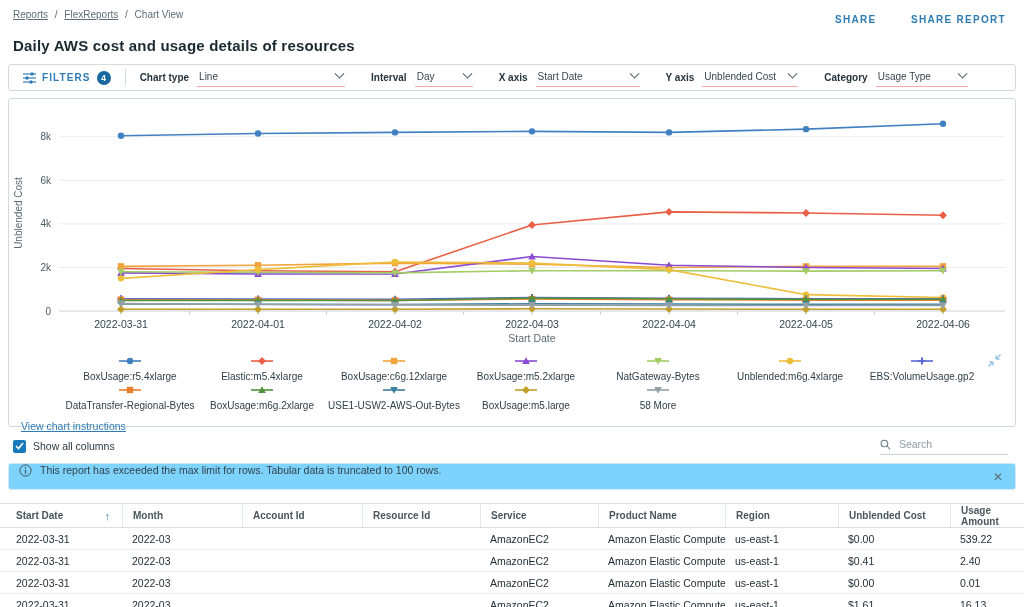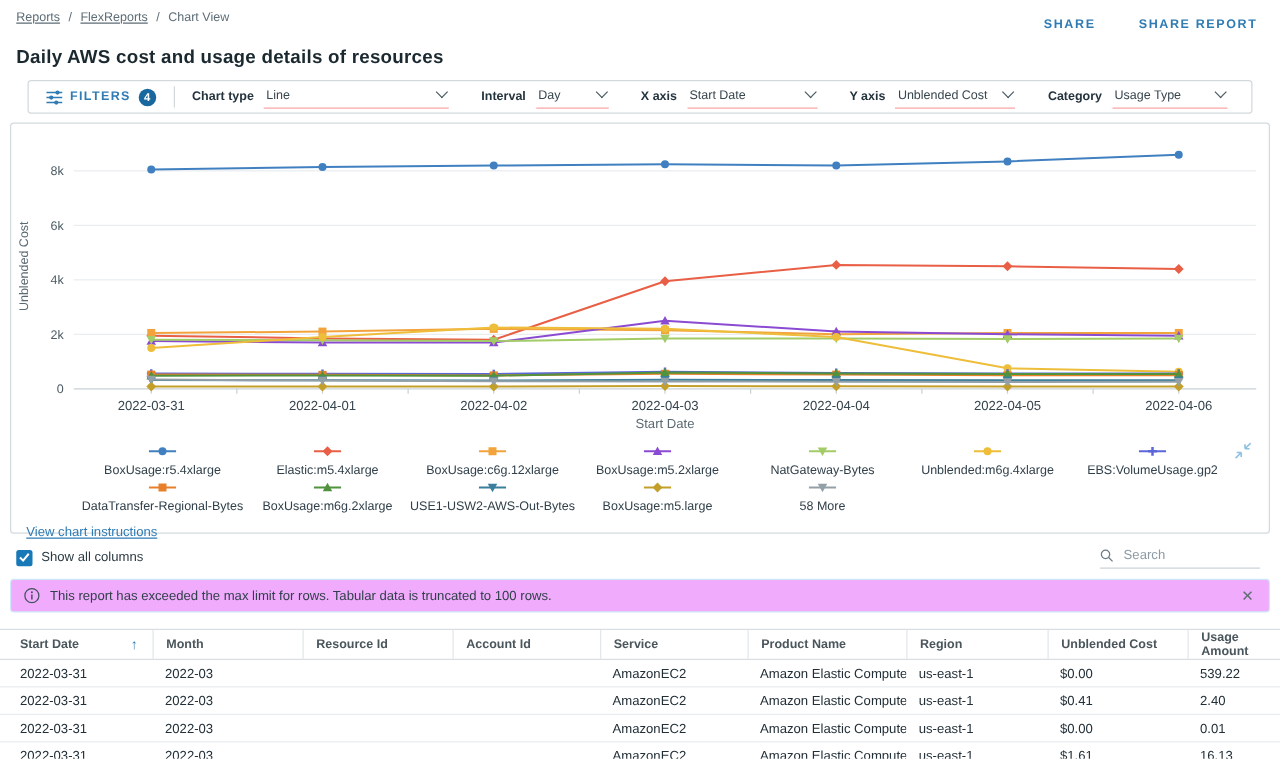--- a/index.html
+++ b/index.html
@@ -5,21 +5,21 @@
   html,body{margin:0;padding:0;width:1024px;height:607px;overflow:hidden;background:#fff;
     font-family:"Liberation Sans",sans-serif;color:#222f37;}
   .topbar{display:flex;justify-content:space-between;align-items:flex-start;padding:9px 18px 0 13px;}
   .breadcrumb{font-size:10px;color:#5d6d76;}
   .breadcrumb a{color:#5d6d76;text-decoration:underline;cursor:pointer;}
   .breadcrumb .sep{margin:0 4px;}
   .actions button{background:none;border:none;color:#2f7cb4;font-family:inherit;font-size:10px;
     font-weight:bold;letter-spacing:1.3px;margin-left:30px;cursor:pointer;padding:0;}
   h1{margin:10px 16px 0 13px;font-size:15px;font-weight:700;color:#1a2930;letter-spacing:.2px;}
   
-  .filters-bar{margin:10px 22px 0;border:1px solid #d3dade;border-radius:3px;height:27px;
+  .filters-bar{margin:10px 8px 0;border:1px solid #d3dade;border-radius:3px;height:27px;
     display:flex;align-items:center;padding:0 10px;box-sizing:border-box;}
   .filters-toggle{display:flex;align-items:center;gap:6px;background:none;border:none;cursor:pointer;
     color:#2f7cb4;font-family:inherit;font-size:10px;font-weight:bold;letter-spacing:1.1px;padding:0 4px;}
   .badge{background:#18679e;color:#fff;border-radius:50%;width:14px;height:14px;font-size:9px;
     display:flex;align-items:center;justify-content:center;letter-spacing:0;}
   .vdiv{width:1px;height:17px;background:#d3dade;margin:0 14px 0 10px;}
   .filter-controls{display:flex;align-items:center;gap:26px;}
   .filter-group{display:flex;align-items:center;gap:8px;font-size:10px;}
   .fg-label{font-weight:bold;color:#25333d;}
   .fg-value{display:flex;align-items:center;justify-content:space-between;background:none;border:none;
@@ -43,22 +43,22 @@
   .table-controls{margin:10px 16px 0 13px;display:flex;justify-content:space-between;align-items:center;}
   .cb-label{font-size:10.5px;display:flex;align-items:center;gap:7px;cursor:pointer;color:#2c3a43;}
   .checkbox{width:13px;height:13px;background:#1879b8;border-radius:2px;display:flex;
     align-items:center;justify-content:center;}
   .search{display:flex;align-items:center;gap:6px;border-bottom:1px solid #ccd4d9;width:128px;
     padding-bottom:3px;}
   .search input{border:none;outline:none;font-family:inherit;font-size:10.5px;width:100%;
     color:#333;background:transparent;}
   .search input::placeholder{color:#8d9aa3;}
   
-  .banner{margin:8px 8px 0;background:#f0abfc;border:1px solid #cfe7f6;border-radius:3px;height:27px;
-    display:flex;align-items:center;font-size:10.5px;color:#31404a;padding:0 10px;gap:8px;
+  .banner{margin:8px 8px 0;background:#7dd3fc;border:1px solid #cfe7f6;border-radius:3px;height:27px;
+    display:flex;font-size:10.5px;color:#31404a;padding:0 10px;gap:8px;
     box-sizing:border-box;}
   .banner-close{margin-left:auto;color:#5d6d76;font-size:12px;background:none;border:none;
     cursor:pointer;padding:0 2px;}
   
   .dtable{margin-top:13px;font-size:10.5px;}
   .thead,.trow{display:grid;grid-template-columns:122px 120px 120px 118px 118px 127px 113px 112px 1fr;}
   .thead{border-top:1px solid #d8dee2;border-bottom:1px solid #d8dee2;height:23px;
     color:#4a565c;font-weight:bold;font-size:10px;}
   .th{display:flex;align-items:center;height:100%;padding:0 8px 0 10px;box-sizing:border-box;}
   .th + .th{border-left:1px solid #e2e7ea;}
@@ -406,24 +406,24 @@
 <div class="dtable" id="table">
     <div class="thead">
       <div class="th">
         <span>Start Date</span>
         <span class="sort">↑</span>
       </div>
       <div class="th">
         <span>Month</span>
       </div>
       <div class="th">
+        <span>Account Id</span>
+      </div>
+      <div class="th">
         <span>Resource Id</span>
-      </div>
-      <div class="th">
-        <span>Account Id</span>
       </div>
       <div class="th">
         <span>Service</span>
       </div>
       <div class="th">
         <span>Product Name</span>
       </div>
       <div class="th">
         <span>Region</span>
       </div>

